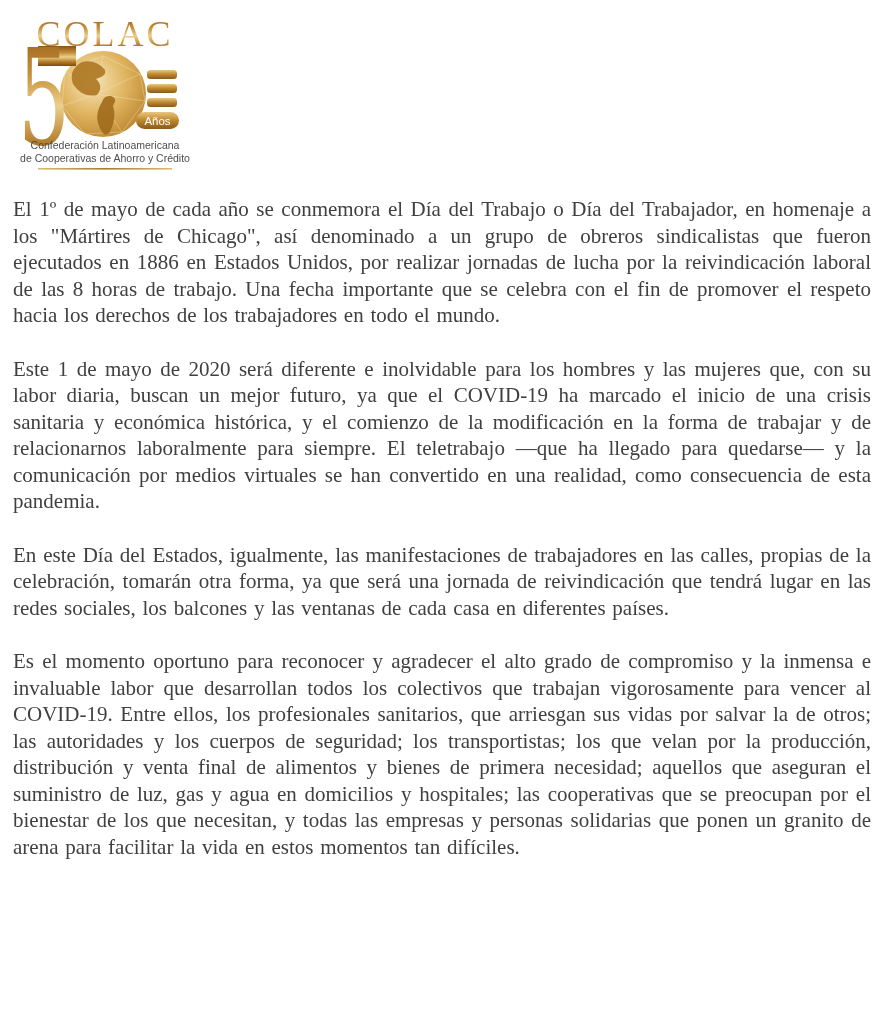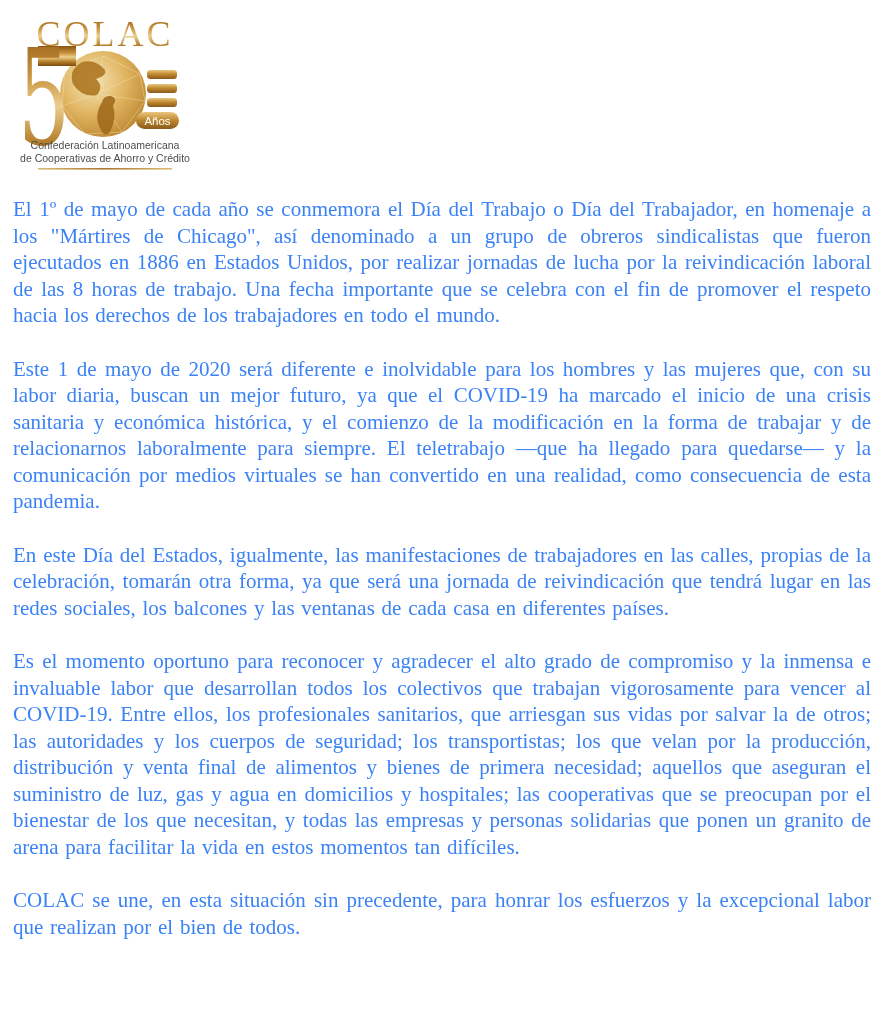--- a/index.html
+++ b/index.html
@@ -30,21 +30,21 @@
   .content {
     position: absolute;
     top: 196px;
     left: 13px;
     width: 858px;
   }
   .content p {
     margin: 0 0 27px 0;
     font-size: 21px;
     line-height: 26.5px;
-    color: #3b82f6;
+    color: #404040;
     text-align: justify;
     word-spacing: 1.5px;
   }
   .content p:last-child { margin-bottom: 0; }
 </style>
 </head>
 <body>
 
 <div class="page">
 
@@ -110,16 +110,15 @@
 
       <rect x="28" y="162" width="134" height="1.6" fill="url(#gLine)"></rect>
     </svg>
   </header>
 
   <main class="content">
     <p>El 1º de mayo de cada año se conmemora el Día del Trabajo o Día del Trabajador, en homenaje a los "Mártires de Chicago", así denominado a un grupo de obreros sindicalistas que fueron ejecutados en 1886 en Estados Unidos, por realizar jornadas de lucha por la reivindicación laboral de las 8 horas de trabajo. Una fecha importante que se celebra con el fin de promover el respeto hacia los derechos de los trabajadores en todo el mundo.</p>
     <p>Este 1 de mayo de 2020 será diferente e inolvidable para los hombres y las mujeres que, con su labor diaria, buscan un mejor futuro, ya que el COVID-19 ha marcado el inicio de una crisis sanitaria y económica histórica, y el comienzo de la modificación en la forma de trabajar y de relacionarnos laboralmente para siempre. El teletrabajo —que ha llegado para quedarse— y la comunicación por medios virtuales se han convertido en una realidad, como consecuencia de esta pandemia.</p>
     <p>En este Día del Estados, igualmente, las manifestaciones de trabajadores en las calles, propias de la celebración, tomarán otra forma, ya que será una jornada de reivindicación que tendrá lugar en las redes sociales, los balcones y las ventanas de cada casa en diferentes países.</p>
     <p>Es el momento oportuno para reconocer y agradecer el alto grado de compromiso y la inmensa e invaluable labor que desarrollan todos los colectivos que trabajan vigorosamente para vencer al COVID-19. Entre ellos, los profesionales sanitarios, que arriesgan sus vidas por salvar la de otros; las autoridades y los cuerpos de seguridad; los transportistas; los que velan por la producción, distribución y venta final de alimentos y bienes de primera necesidad; aquellos que aseguran el suministro de luz, gas y agua en domicilios y hospitales; las cooperativas que se preocupan por el bienestar de los que necesitan, y todas las empresas y personas solidarias que ponen un granito de arena para facilitar la vida en estos momentos tan difíciles.</p>
-    <p>COLAC se une, en esta situación sin precedente, para honrar los esfuerzos y la excepcional labor que realizan por el bien de todos.</p>
   </main>
 
 </div>
 
 </body></html>

